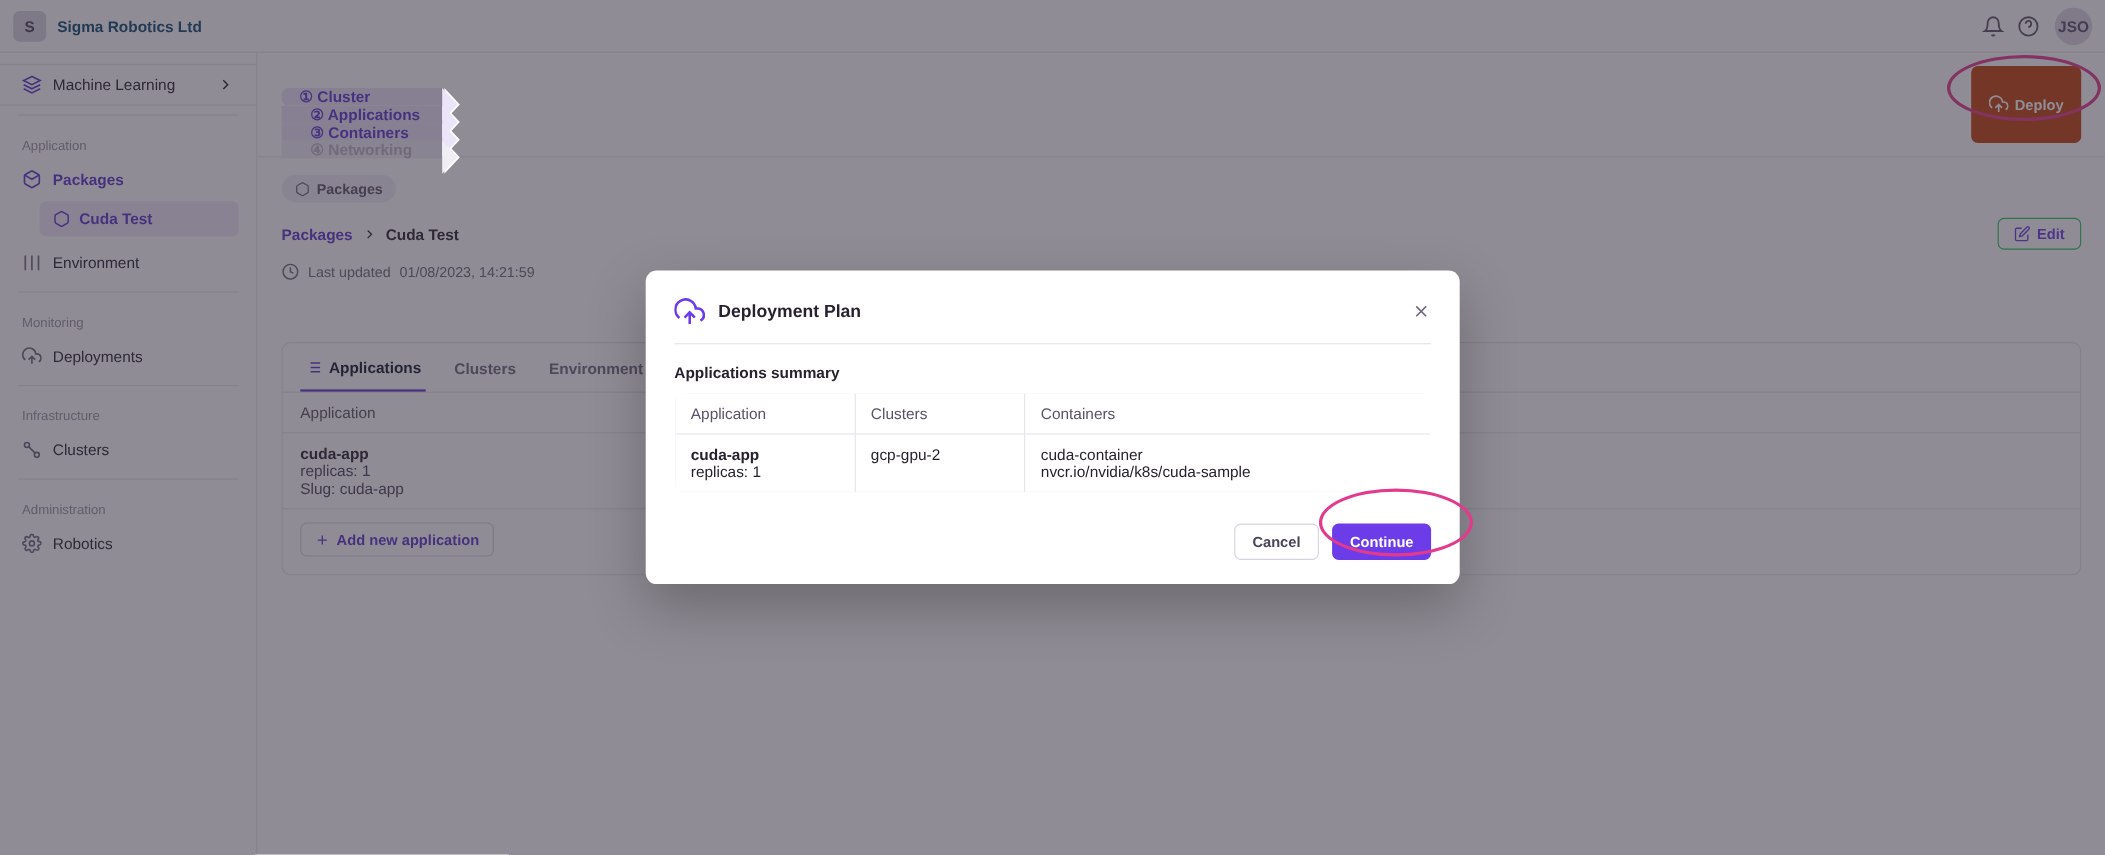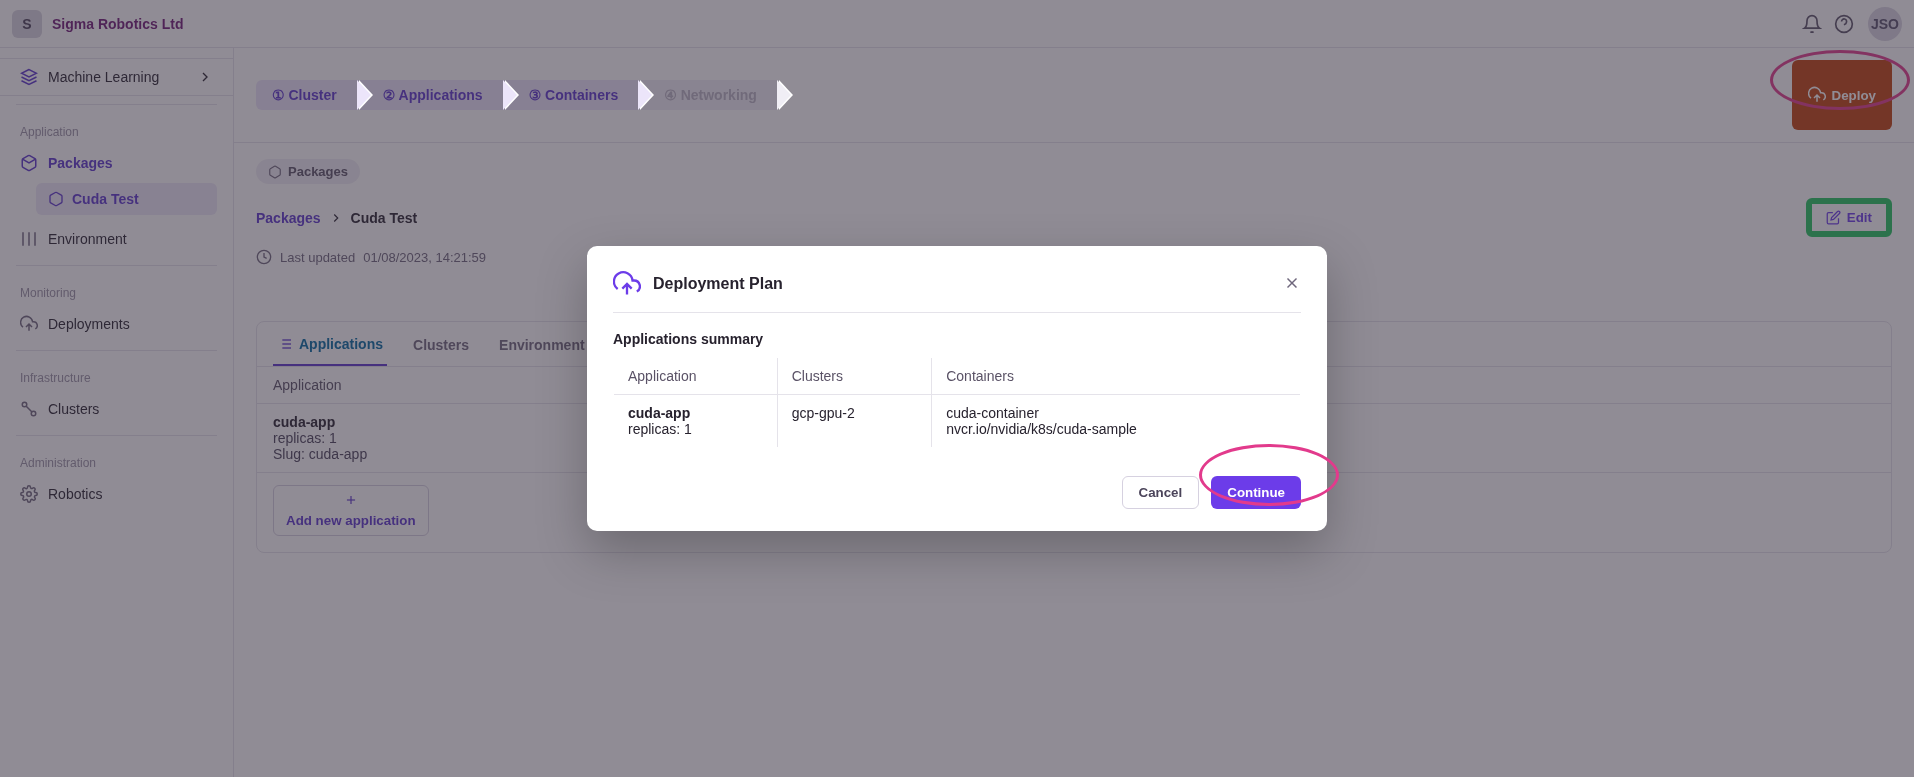--- a/index.html
+++ b/index.html
@@ -1,61 +1,61 @@
 <!DOCTYPE html>
 <html><head>
 <meta charset="utf-8">
 <style>
 * { box-sizing: border-box; margin: 0; padding: 0; }
 html, body { height: 100%; font-family: -apple-system, "Segoe UI", sans-serif; font-size: 14px; background: #fff; color: #27222e; }
 body { position: relative; overflow: hidden; }
 .topbar { height: 48px; display: flex; align-items: center; padding: 0 12px; border-bottom: 1px solid #e5e3ea; }
 .org-badge { width: 30px; height: 28px; background: #d8d4df; border-radius: 6px; text-align: center; line-height: 28px; font-weight: 700; color: #4a4158; margin-right: 10px; }
-.org-name { font-weight: 700; color: #701a75; }
+.org-name { font-weight: 700; color: #0c4a6e; }
 .topbar .sp { flex: 1 1 auto; }
 .icon-btn { width: 32px; height: 32px; display: flex; align-items: center; justify-content: center; border-radius: 6px; cursor: pointer; color: #5a5266; }
 .avatar { width: 34px; height: 34px; border-radius: 50%; background: #d9d5e2; color: #58506b; font-weight: 600; display: flex; align-items: center; justify-content: center; margin-left: 8px; }
 .shell { display: flex; height: calc(100% - 48px); }
 .sidebar { width: 234px; border-right: 1px solid #e5e3ea; overflow-y: auto; padding-top: 10px; }
 .sb-item { display: flex; align-items: center; gap: 10px; padding: 9px 20px; color: #27222e; cursor: pointer; }
 .sb-item .chev { margin-left: auto; }
 .sb-item.bold { font-weight: 400; border-top: 1px solid #e5e3ea; border-bottom: 1px solid #e5e3ea; }
 .sb-item.active { color: #5c37cc; font-weight: 700; }
 .sb-sub { margin: 2px 16px 6px 36px; padding: 8px 12px; border-radius: 6px; cursor: pointer; display: flex; align-items: center; gap: 8px; }
 .sb-sub.active { background: #ede8f8; color: #5c37cc; font-weight: 700; }
 .sb-heading { padding: 12px 20px 6px; color: #9a93a5; font-size: 12px; }
 .sb-divider { border-top: 1px solid #e5e3ea; margin: 8px 16px; }
 .main { flex: 1; overflow-y: auto; padding: 0; }
 .stepper-row { display: flex; align-items: center; padding: 12px 22px; border-bottom: 1px solid #e5e3ea; }
-.steps { display: flex; gap: 0; height: 30px; }
+.steps { display: flex; gap: 0; height: 30px; flex-direction: column; }
 .step { position: relative; display: flex; align-items: center; padding: 0 20px 0 26px; background: #ece5fa; color: #5c37cc; font-weight: 700; }
 .step:first-child { border-top-left-radius: 6px; border-bottom-left-radius: 6px; padding-left: 16px; }
 .step::after { content: ""; position: absolute; right: -14px; top: 0; border-left: 14px solid #ece5fa; border-top: 15px solid transparent; border-bottom: 15px solid transparent; z-index: 2; }
 .step::before { content: ""; position: absolute; right: -16px; top: 0; border-left: 14px solid #fff; border-top: 15px solid transparent; border-bottom: 15px solid transparent; z-index: 1; }
 .step.dim { background: #f0eef5; color: #b9b3c3; }
 .step.dim::after { border-left-color: #f0eef5; }
 .stepper-row .sp { flex: 1; }
 .deploy-btn { background: #c2410c; color: #fff; font-weight: 700; padding: 26px 16px; border: none; border-radius: 6px; display: flex; align-items: center; gap: 6px; cursor: pointer; }
 .tag-pill { display: inline-flex; align-items: center; gap: 6px; background: #f0eef5; padding: 5px 12px; border-radius: 14px; font-size: 13px; font-weight: 600; color: #5a5266; }
 .content { padding: 16px 22px 26px; }
 .crumbs { display: flex; align-items: center; gap: 8px; margin-top: 14px; }
 .crumbs a { color: #5c37cc; font-weight: 700; text-decoration: none; }
 .crumbs .cur { font-weight: 700; }
-.edit-btn { margin-left: auto; background: #fff; border: 6px solid #22c55e; border-radius: 6px; padding: 6px 14px; display: flex; align-items: center; gap: 6px; color: #6c3ce9; font-weight: 600; cursor: pointer; }
+.edit-btn { margin-left: auto; background: #fff; border: 1px solid #22c55e; border-radius: 6px; padding: 6px 14px; display: flex; align-items: center; gap: 6px; color: #6c3ce9; font-weight: 600; cursor: pointer; }
 .updated { display: flex; align-items: center; gap: 8px; color: #6f677c; margin-top: 12px; font-size: 13px; }
 .panel { margin-top: 56px; border: 1px solid #e5e3ea; border-radius: 8px; }
 .panel-tabs { display: flex; border-bottom: 1px solid #e5e3ea; padding: 0 16px; }
 .p-tab { padding: 14px 4px 12px; margin-right: 22px; display: flex; align-items: center; gap: 6px; color: #6f677c; font-weight: 600; cursor: pointer; }
-.p-tab.active { color: #0369a1; border-bottom: 2px solid #5c37cc; }
+.p-tab.active { color: #0f172a; border-bottom: 2px solid #5c37cc; }
 .panel .row { padding: 10px 16px; border-bottom: 1px solid #e5e3ea; }
 .panel .row.header { color: #5a5266; }
 .panel .row:last-child { border-bottom: none; }
 .app-name { font-weight: 700; }
 .meta { color: #4b445a; }
-.add-btn { margin: 12px 16px 16px; border: 1px solid #d6d1e0; border-radius: 6px; padding: 7px 12px; display: inline-flex; align-items: center; gap: 6px; color: #5c37cc; font-weight: 600; cursor: pointer; background: #fff; flex-direction: column; }
+.add-btn { margin: 12px 16px 16px; border: 1px solid #d6d1e0; border-radius: 6px; padding: 7px 12px; display: inline-flex; align-items: center; gap: 6px; color: #5c37cc; font-weight: 600; cursor: pointer; background: #fff; }
 
 .overlay { position: absolute; inset: 0; background: rgba(52,45,62,0.55); display: flex; align-items: center; justify-content: center; }
 .modal { width: 740px; background: #fff; border-radius: 10px; padding: 24px 26px 22px; box-shadow: 0 20px 50px rgba(0,0,0,0.25); }
 .modal-head { display: flex; align-items: center; gap: 12px; padding-bottom: 14px; border-bottom: 1px solid #e5e3ea; }
 .modal-title { font-size: 16px; font-weight: 700; }
 .modal-close { margin-left: auto; cursor: pointer; color: #6f677c; }
 .sec-title { font-weight: 700; margin: 18px 0 10px; }
 .m-table { width: 100%; border: 1px solid #e5e3ea; border-radius: 6px; overflow: hidden; border-collapse: collapse; }
 .m-table th, .m-table td { text-align: left; padding: 10px 14px; border: 1px solid #e5e3ea; vertical-align: top; font-weight: 400; }
 .m-table th { color: #5a5266; }

